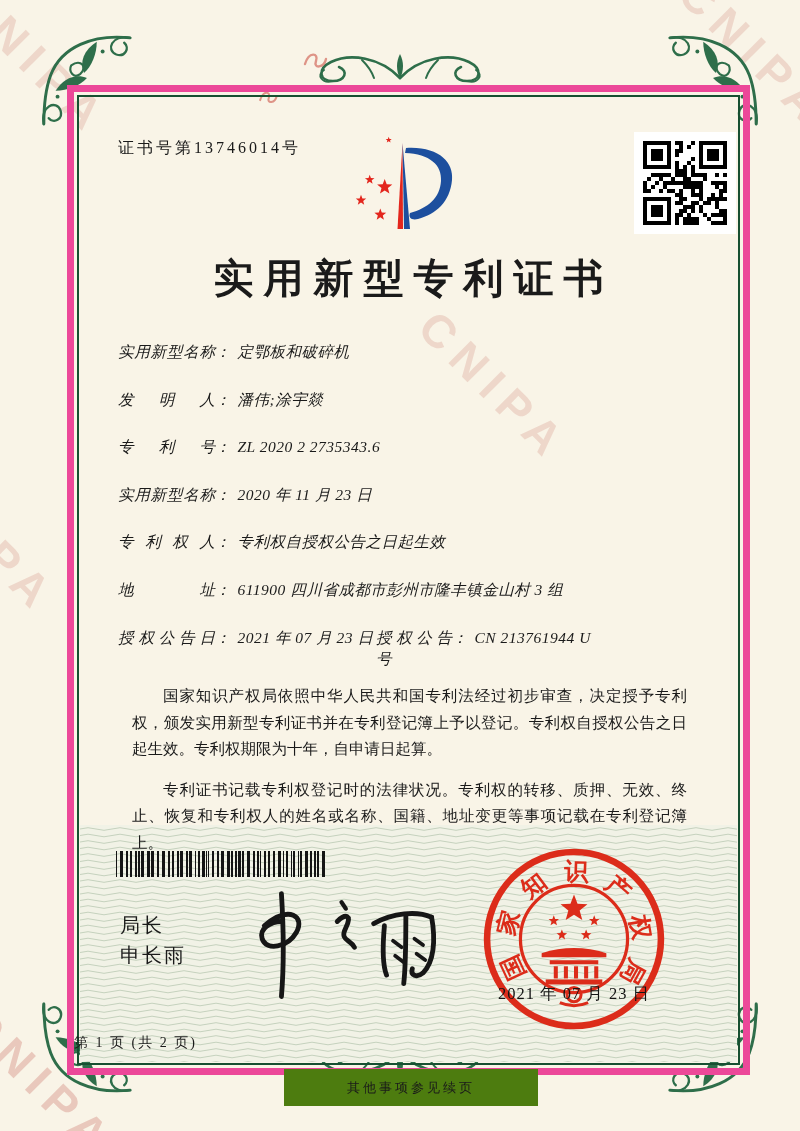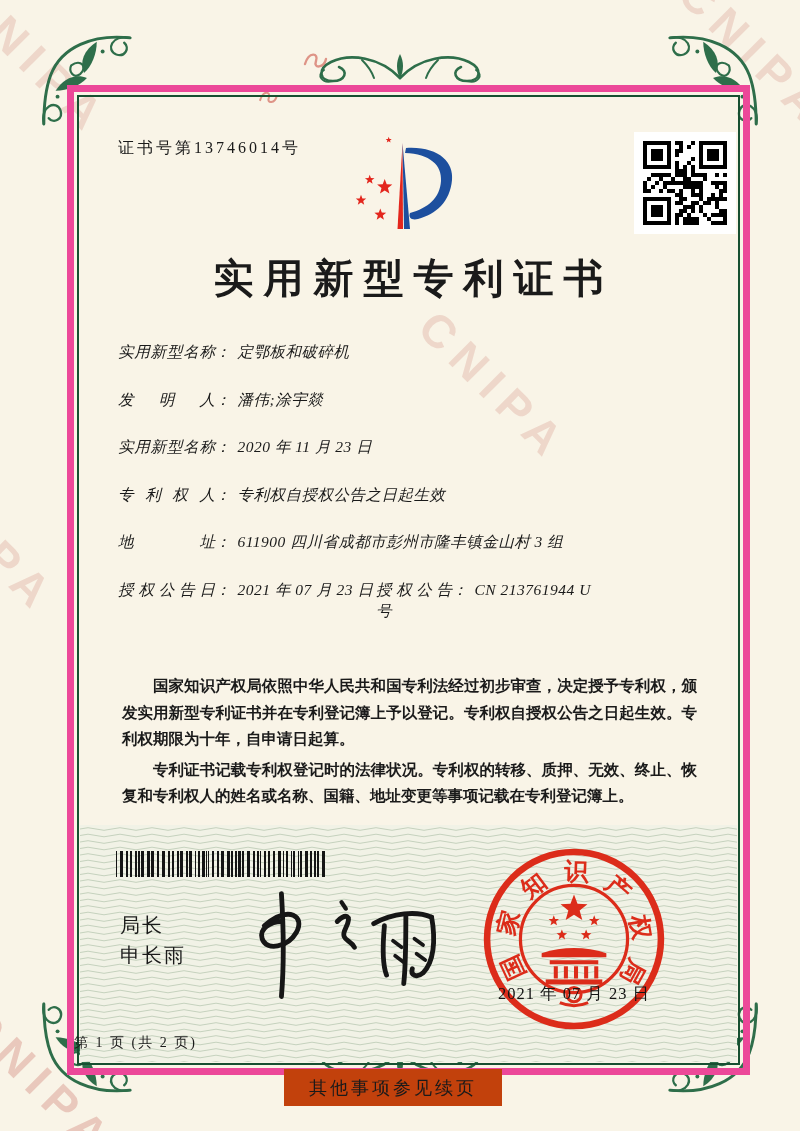--- a/index.html
+++ b/index.html
@@ -36,38 +36,38 @@
   .fields{position:absolute;left:44px;right:38px;top:250px;font-size:15.5px;}
   .frow{position:relative;height:47.6px;font-style:italic;}
   .flabel{display:inline-block;width:97px;text-align:justify;text-align-last:justify;vertical-align:top;}
   .flabel-sm{display:inline-block;width:76px;text-align:justify;text-align-last:justify;vertical-align:top;}
   .fvalue{margin-left:7px;letter-spacing:0.5px;}
   .pair2{position:absolute;left:258px;top:0;}
   .paras{
     position:absolute;left:44px;right:42px;top:577px;
     font-size:15.5px;line-height:26.5px;text-align:justify;
   }
-  .paras p{margin:4px;text-indent:2em;font-weight:bold;}
+  .paras p{margin:14px;text-indent:2em;}
   .band{position:absolute;left:6px;right:6px;top:733px;bottom:6px;background:#f1f2e6;overflow:hidden;}
   .barcode{position:absolute;left:42px;top:758px;}
   .signer{position:absolute;left:46px;top:818px;font-size:20px;letter-spacing:2px;line-height:30px;}
   .signature{position:absolute;left:160px;top:793px;}
   .seal{position:absolute;left:407px;top:754px;width:186px;height:186px;}
   .seal-date{
     position:absolute;left:399px;top:891px;width:202px;text-align:center;
     font-size:16.5px;letter-spacing:1px;color:#141414;
   }
   .page-info{
     position:absolute;left:0;right:0;bottom:16px;text-align:left;
     font-size:14px;letter-spacing:2px;
   }
   .cont-note{
-    position:absolute;left:284px;top:1069px;width:218px;height:37px;background:#c2410c;
+    position:absolute;left:284px;top:1069px;width:254px;height:37px;background:#4d7c0f;
     display:flex;align-items:center;justify-content:center;
-    font-size:18px;letter-spacing:3px;
+    font-size:13px;letter-spacing:3px;
   }
   .orn{position:absolute;color:#2e6e4a;}
   .flipx{transform:scaleX(-1);}
   .flipy{transform:scaleY(-1);}
   .flipxy{transform:scale(-1,-1);}
   .redmark{position:absolute;opacity:.55;}
 </style>
 </head>
 <body>
 
@@ -426,20 +426,23 @@
     <div class="title">实用新型专利证书</div>
 
     <div class="fields">
       <div class="frow">
         <span class="flabel">实用新型名称</span><span>：</span><span class="fvalue">定鄂板和破碎机</span>
       </div>
       <div class="frow">
         <span class="flabel">发明人</span><span>：</span><span class="fvalue">潘伟;涂宇燚</span>
       </div>
       <div class="frow">
+        <span class="flabel">专利号</span><span>：</span><span class="fvalue">ZL 2020 2 2735343.6</span>
+      </div>
+      <div class="frow">
         <span class="flabel">实用新型名称</span><span>：</span><span class="fvalue">2020 年 11 月 23 日</span>
       </div>
       <div class="frow">
         <span class="flabel">专利权人</span><span>：</span><span class="fvalue">专利权自授权公告之日起生效</span>
       </div>
       <div class="frow">
         <span class="flabel">地址</span><span>：</span><span class="fvalue">611900 四川省成都市彭州市隆丰镇金山村 3 组</span>
       </div>
       <div class="frow">
         <span class="flabel">授权公告日</span><span>：</span><span class="fvalue">2021 年 07 月 23 日</span>

